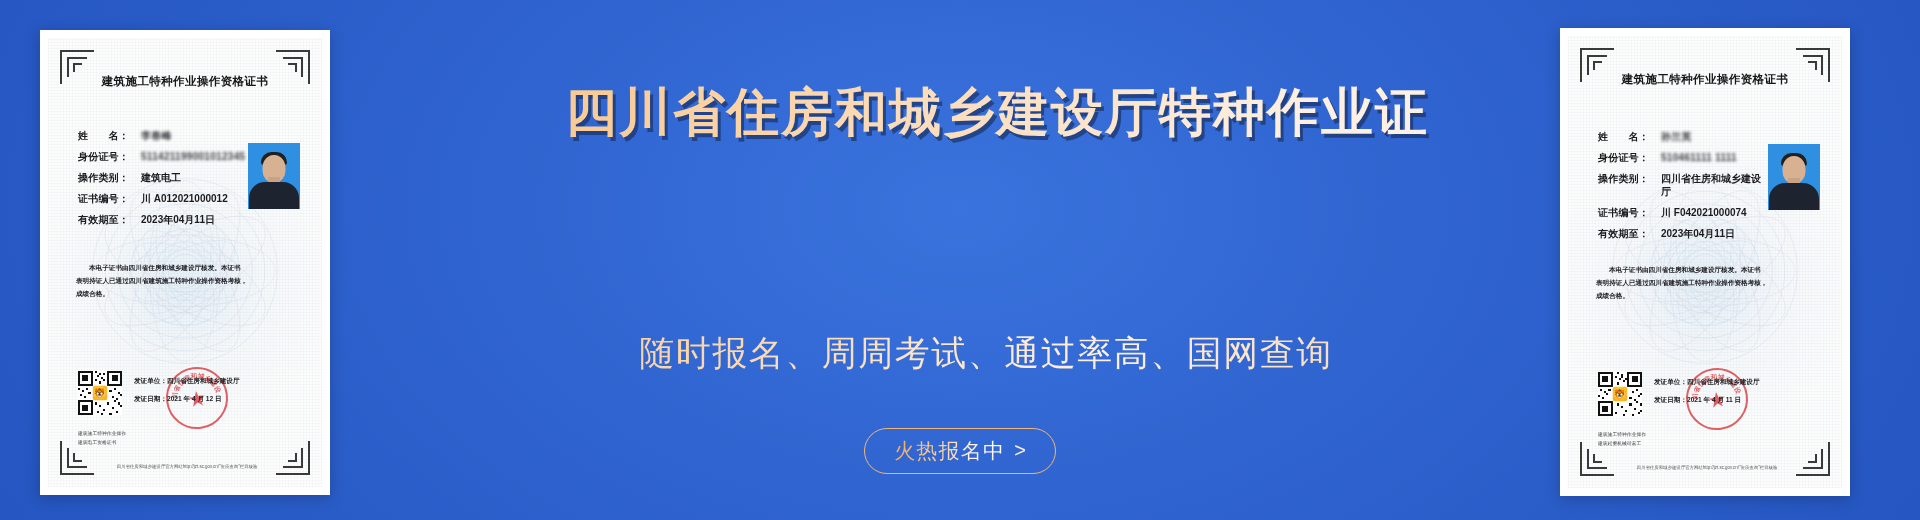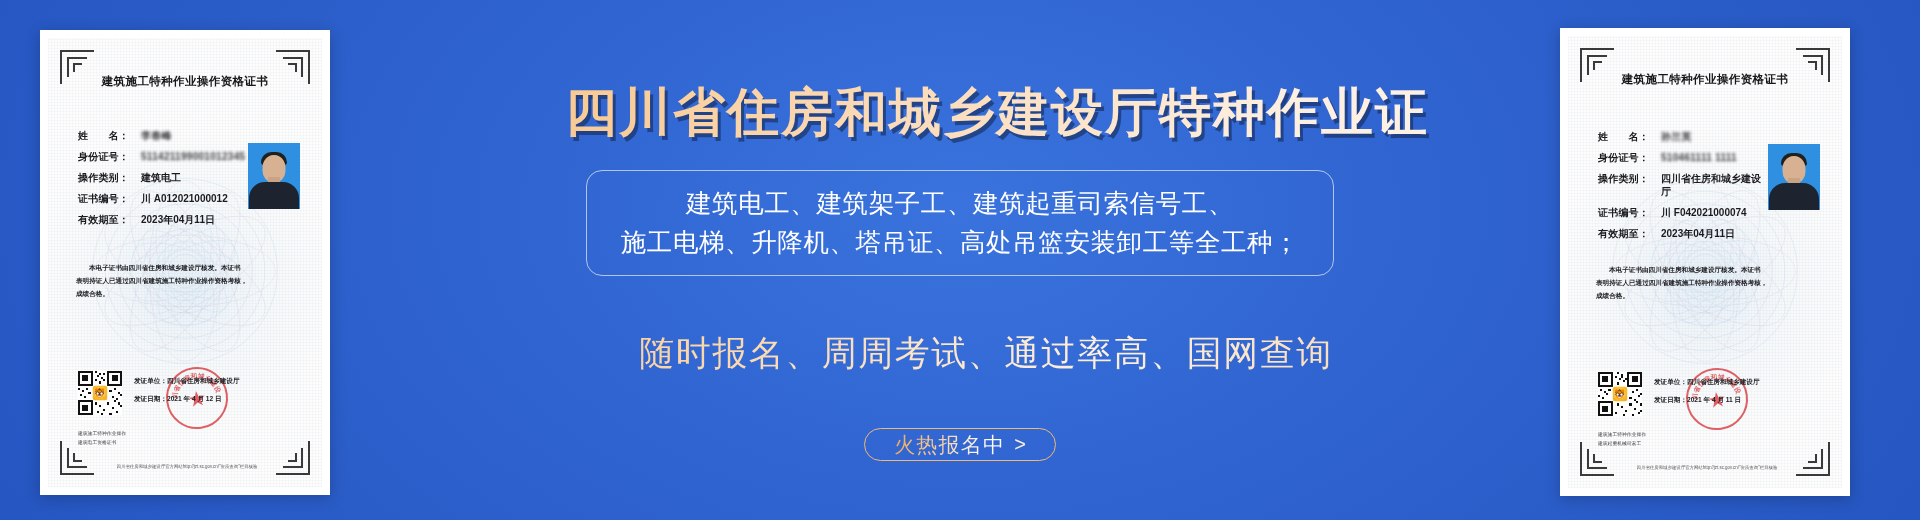--- a/index.html
+++ b/index.html
@@ -186,21 +186,21 @@
     font-size:35px; letter-spacing:1.5px;
     font-family:"DejaVu Sans","Liberation Sans",sans-serif;
     background:linear-gradient(95deg,#f6b269 0%,#f9cf9c 30%,#fdf0e0 58%,#f7c68c 85%,#f4ae5f 100%);
     -webkit-background-clip:text; background-clip:text;
     color:transparent; -webkit-text-fill-color:transparent;
     white-space:nowrap;
     padding-left:52px;
   }
   .cta {
     position:absolute; left:50%; transform:translateX(-50%);
-    top:428px; width:192px; height:33px;
+    top:428px; width:192px; height:46px;
     border:1.6px solid #f0b878; border-radius:24px;
     display:flex; align-items:center; justify-content:center;
     gap:9px; cursor:pointer; background:transparent;
   }
   .cta-label {
     font-size:21px; letter-spacing:1.2px;
     font-family:"DejaVu Sans","Liberation Sans",sans-serif;
     background:linear-gradient(95deg,#f3a957 0%,#f8c88f 35%,#fdf2e6 70%,#ffffff 100%);
     -webkit-background-clip:text; background-clip:text;
     color:transparent; -webkit-text-fill-color:transparent;
@@ -403,24 +403,20 @@
         <div>建筑施工特种作业操作</div>
         <div>建筑电工资格证书</div>
       </div>
 
       <div class="cert-foot">四川省住房和城乡建设厅官方网站http://jzt.sc.gov.cn/"资质查询"栏目核验</div>
     </div>
   </div>
 
   <div class="headline">四川省住房和城乡建设厅特种作业证</div>
 
-  <div class="info-box">
-    <div class="info-line">建筑电工、建筑架子工、建筑起重司索信号工、</div>
-    <div class="info-line">施工电梯、升降机、塔吊证、高处吊篮安装卸工等全工种；</div>
-  </div>
 
   <div class="subline">随时报名、周周考试、通过率高、国网查询</div>
 
   <div class="cta">
     <span class="cta-label">火热报名中</span>
     <span class="cta-arrow">&gt;</span>
   </div>
 
   <div class="cert cert-right">
     <div class="cert-inner">

